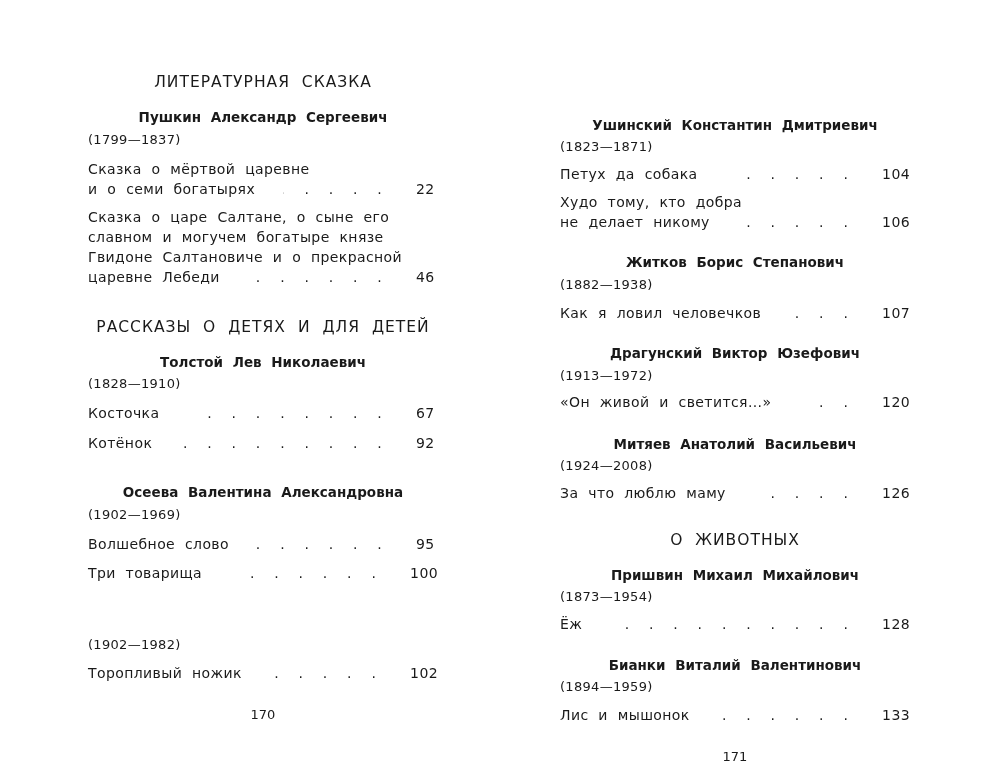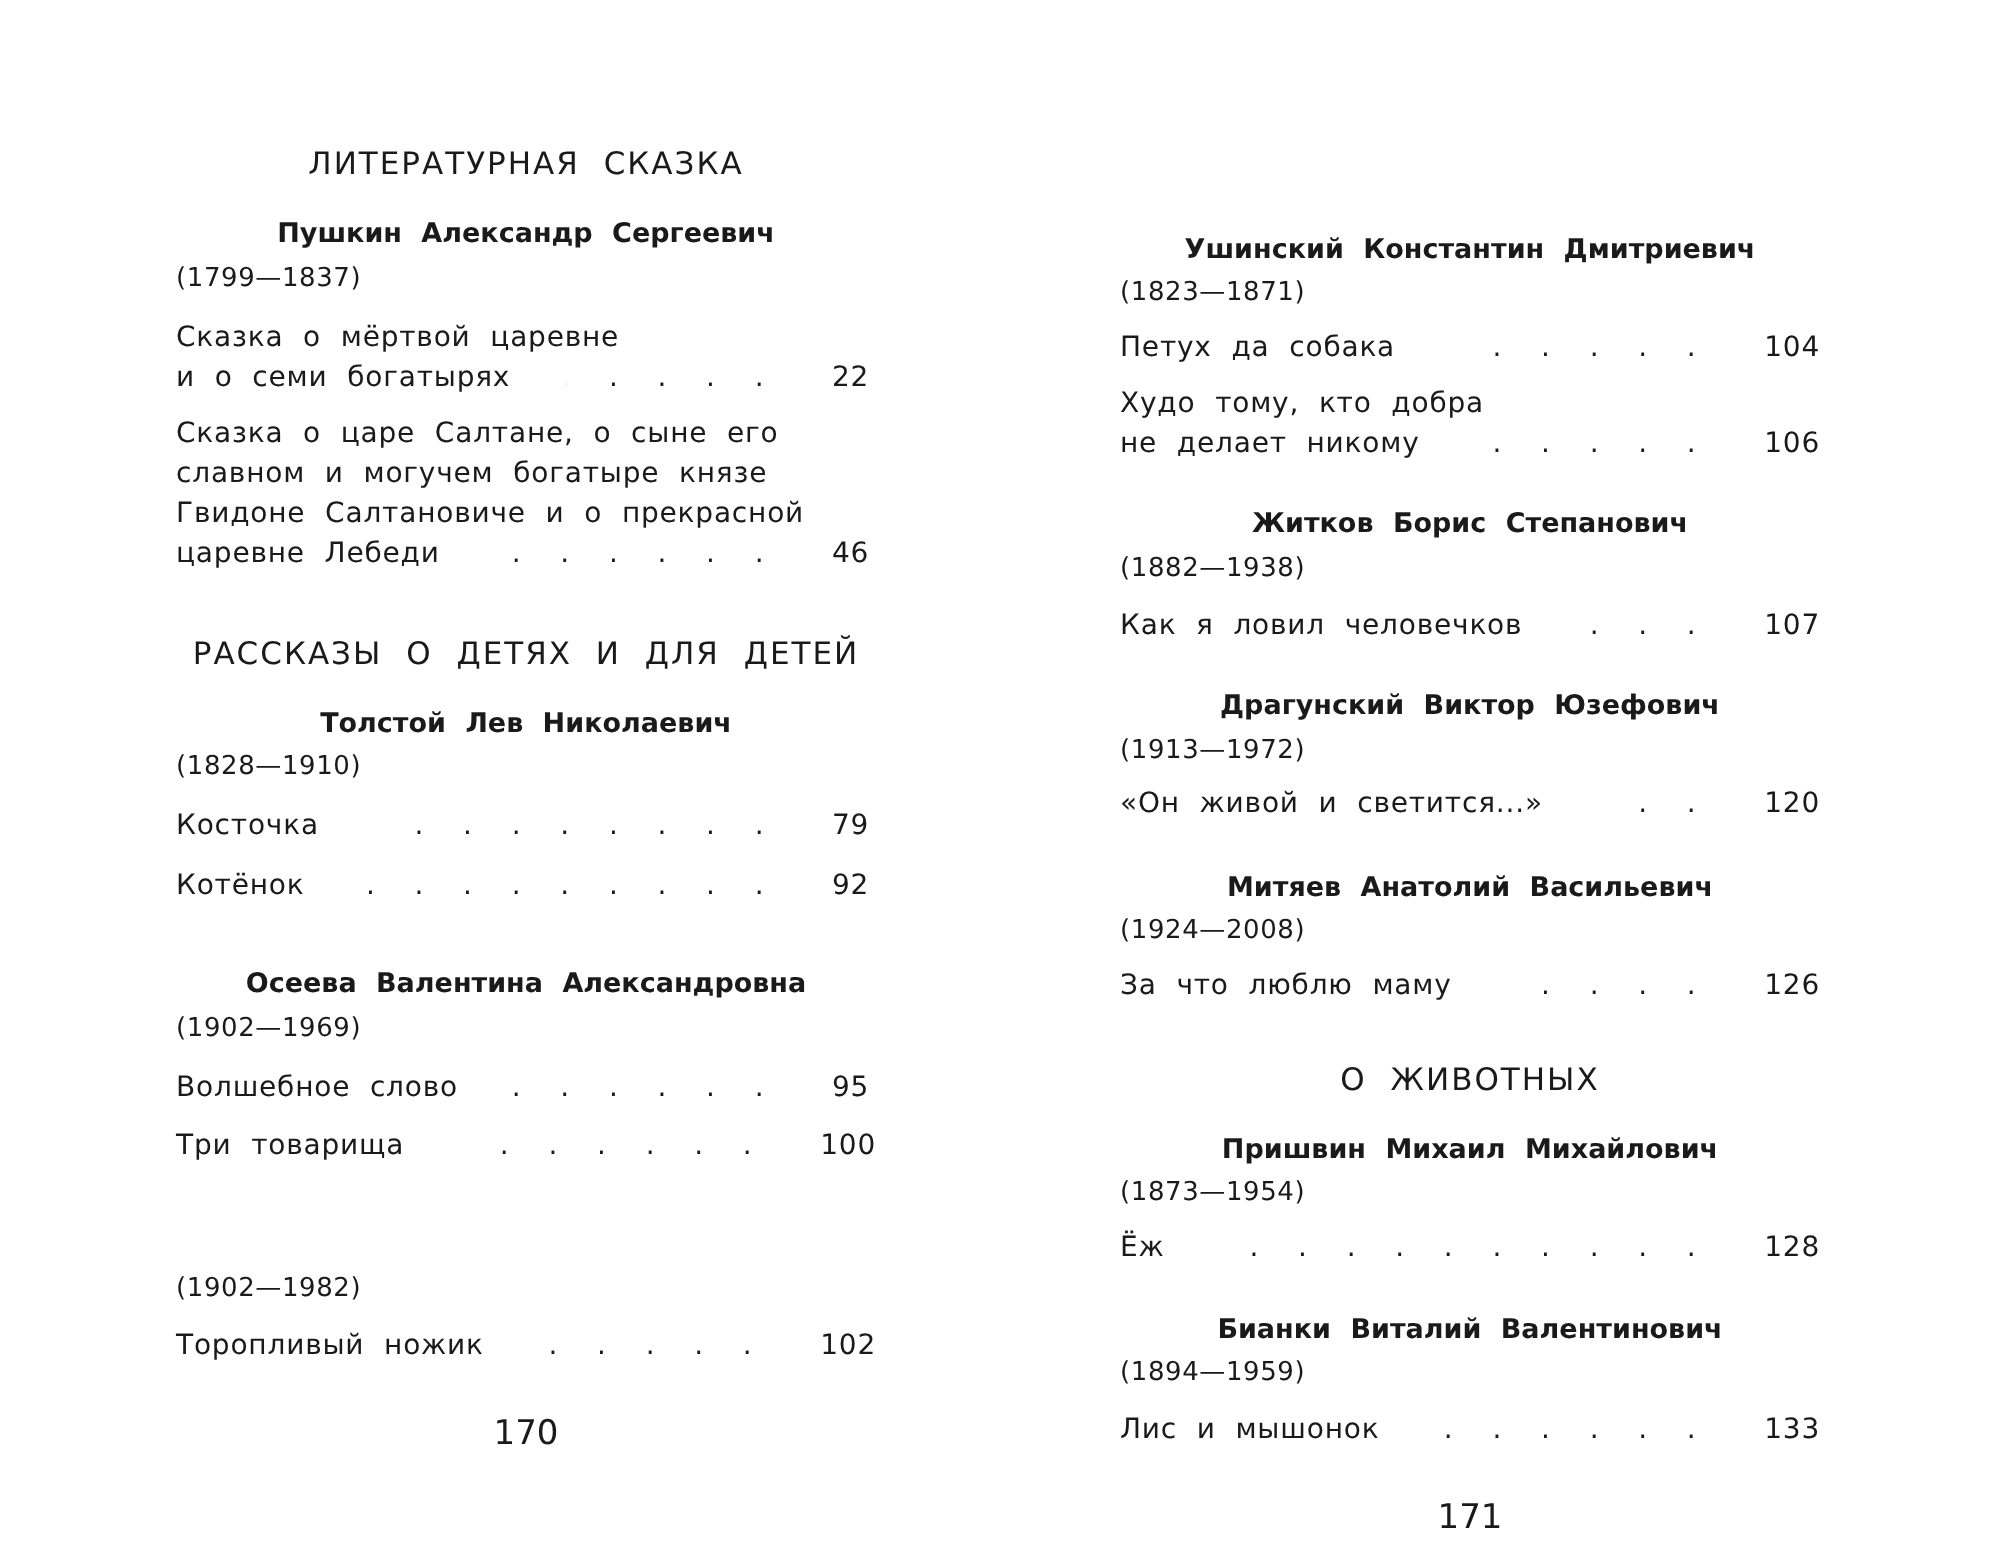--- a/index.html
+++ b/index.html
@@ -76,21 +76,21 @@
       text-align: left;
     }
     .entry .last .p {
       flex: 0 0 auto;
       text-align: left;
       min-width: 22px;
     }
     .folio {
       position: absolute;
       top: 707px;
-      font-size: 17px;
+      font-size: 13px;
       text-align: center;
       width: 350px;
       left: 0;
     }
   </style>
 </head>
 <body>
 
 <div class="page page-left">
 
@@ -121,21 +121,21 @@
 
   <div class="abs section-title" style="top:317px">РАССКАЗЫ О ДЕТЯХ И ДЛЯ ДЕТЕЙ</div>
 
   <div class="abs author-name" style="top:352px">Толстой Лев Николаевич</div>
   <div class="abs author-years" style="top:374px">(1828—1910)</div>
 
   <div class="abs entry" style="top:403px">
     <span class="last">
       <span class="t">Косточка</span>
       <span class="dots">. . . . . . . . . . . . . . . . . . . . . . . . . . . . . . . . . . . . . . . . .</span>
-      <span class="p">79</span>
+      <span class="p">67</span>
     </span>
   </div>
   <div class="abs entry" style="top:433px">
     <span class="last">
       <span class="t">Котёнок</span>
       <span class="dots">. . . . . . . . . . . . . . . . . . . . . . . . . . . . . . . . . . . . . . . . .</span>
       <span class="p">92</span>
     </span>
   </div>
 

